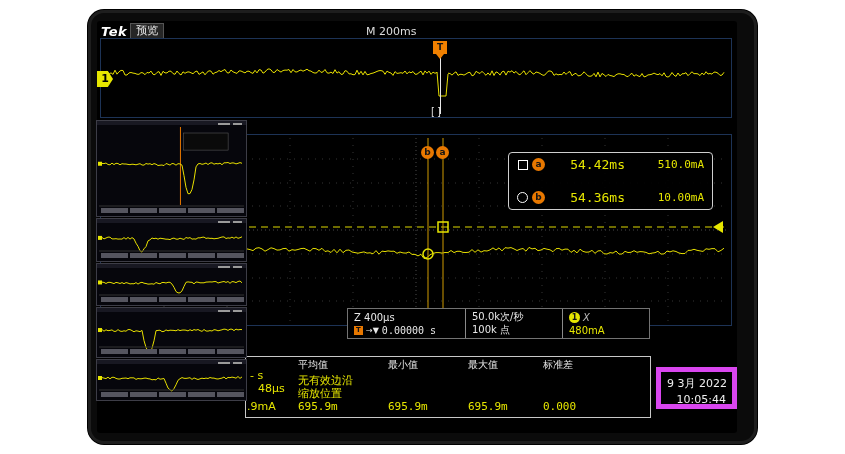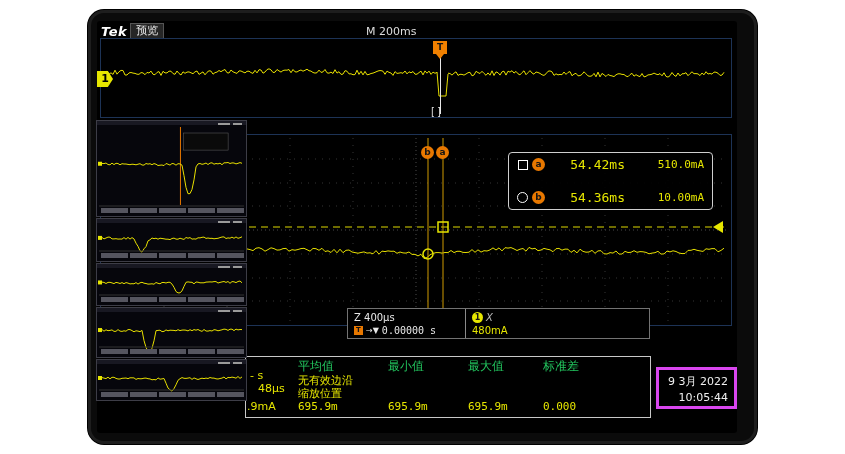--- a/index.html
+++ b/index.html
@@ -48,23 +48,23 @@
   .sb-3{flex:1}
   .sb-line{display:flex;align-items:center;gap:3px;height:12px}
   .sb-text{color:#e8e8e8;font-size:10px;white-space:nowrap}
   .tbadge{width:9px;height:9px;background:#e87800;color:#141414;font-size:7px;font-weight:bold;
           text-align:center;line-height:9px;flex:0 0 9px}
   .cbadge{width:11px;height:11px;border-radius:50%;background:#e6e600;color:#141414;font-size:8px;
           font-weight:bold;text-align:center;line-height:11px;flex:0 0 11px}
   .yellow{color:#e6e600}
   .gray{color:#b8b8b8}
   .mtable{left:245px;top:356px;width:406px;height:62px;background:#000;border:1px solid #c8c8c8;z-index:2}
-  .th{position:absolute;color:#22c55e;font-size:12px;white-space:nowrap}
+  .th{position:absolute;color:#e5e5e5;font-size:10px;white-space:nowrap}
   .warn,.frag,.mval{position:absolute;color:#e6e600;font-size:11px;white-space:nowrap}
-  .clock{left:656px;top:367px;width:81px;height:42px;background:#000;border:3px solid #d946ef;z-index:2;
+  .clock{left:656px;top:367px;width:81px;height:42px;background:#000;border:5px solid #d946ef;z-index:2;
          color:#f0f0f0;font-size:11px;text-align:right;padding:4px 6px;line-height:16px;white-space:nowrap}
   .thumb{position:absolute;background:#06060c;border:1px solid #3d3d47;z-index:5;overflow:hidden}
 </style>
 </head>
 <body>
 
 <div class="stage">
 
   <div class="bezel abs"></div>
   <div class="screen abs"></div>
@@ -139,20 +139,28 @@
     <div class="sb-cell sb-1">
       <div class="sb-line">
           <span class="sb-text">Z 400µs</span>
         </div>
       <div class="sb-line">
         <span class="tbadge">T</span>
         <span class="sb-text" style="font-size:8px">→▼</span>
         <span class="sb-text mono">0.00000 s</span>
       </div>
     </div>
+    <div class="sb-cell sb-2">
+      <div class="sb-line">
+          <span class="sb-text">50.0k次/秒</span>
+        </div>
+      <div class="sb-line">
+          <span class="sb-text">100k 点</span>
+        </div>
+    </div>
     <div class="sb-cell sb-3">
       <div class="sb-line">
         <span class="cbadge">1</span>
         <span class="sb-text gray" style="font-style:italic">X</span>
       </div>
       <div class="sb-line">
           <span class="sb-text yellow">480mA</span>
         </div>
     </div>
   </div>

